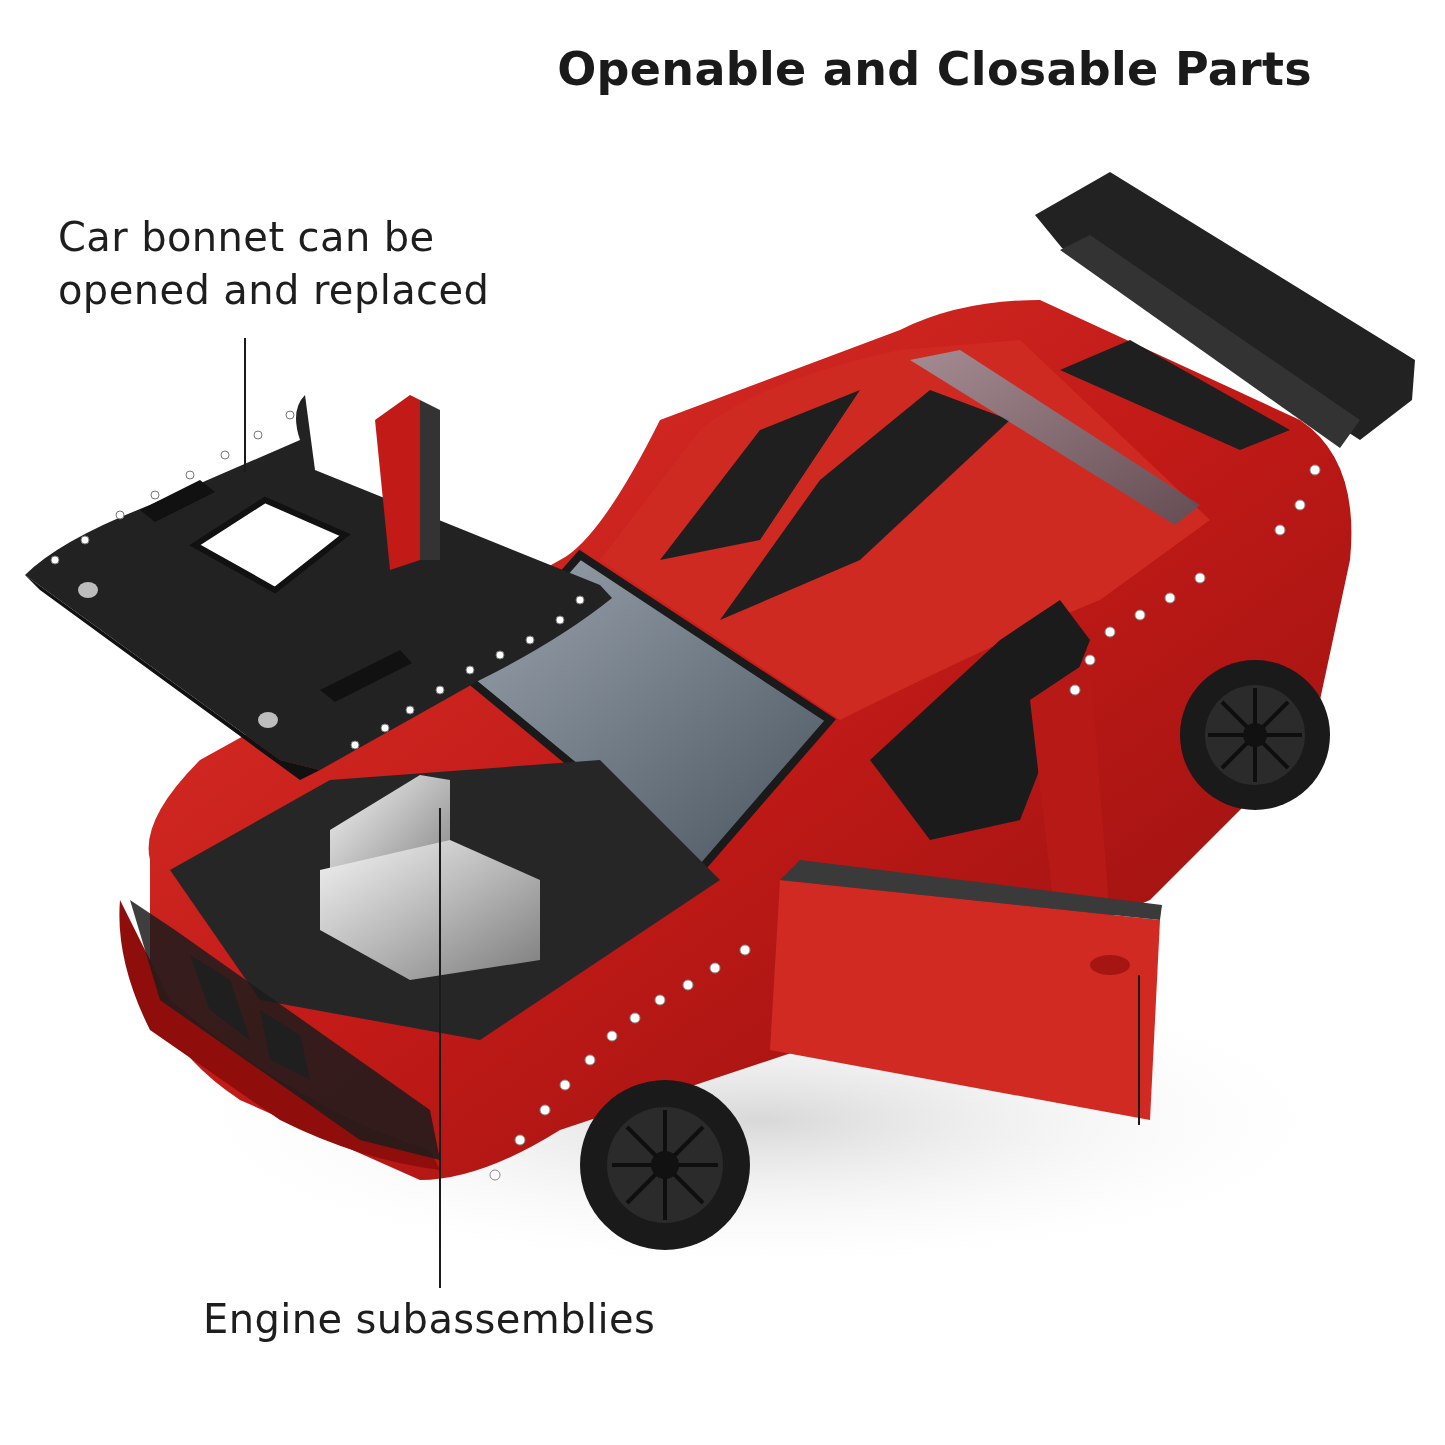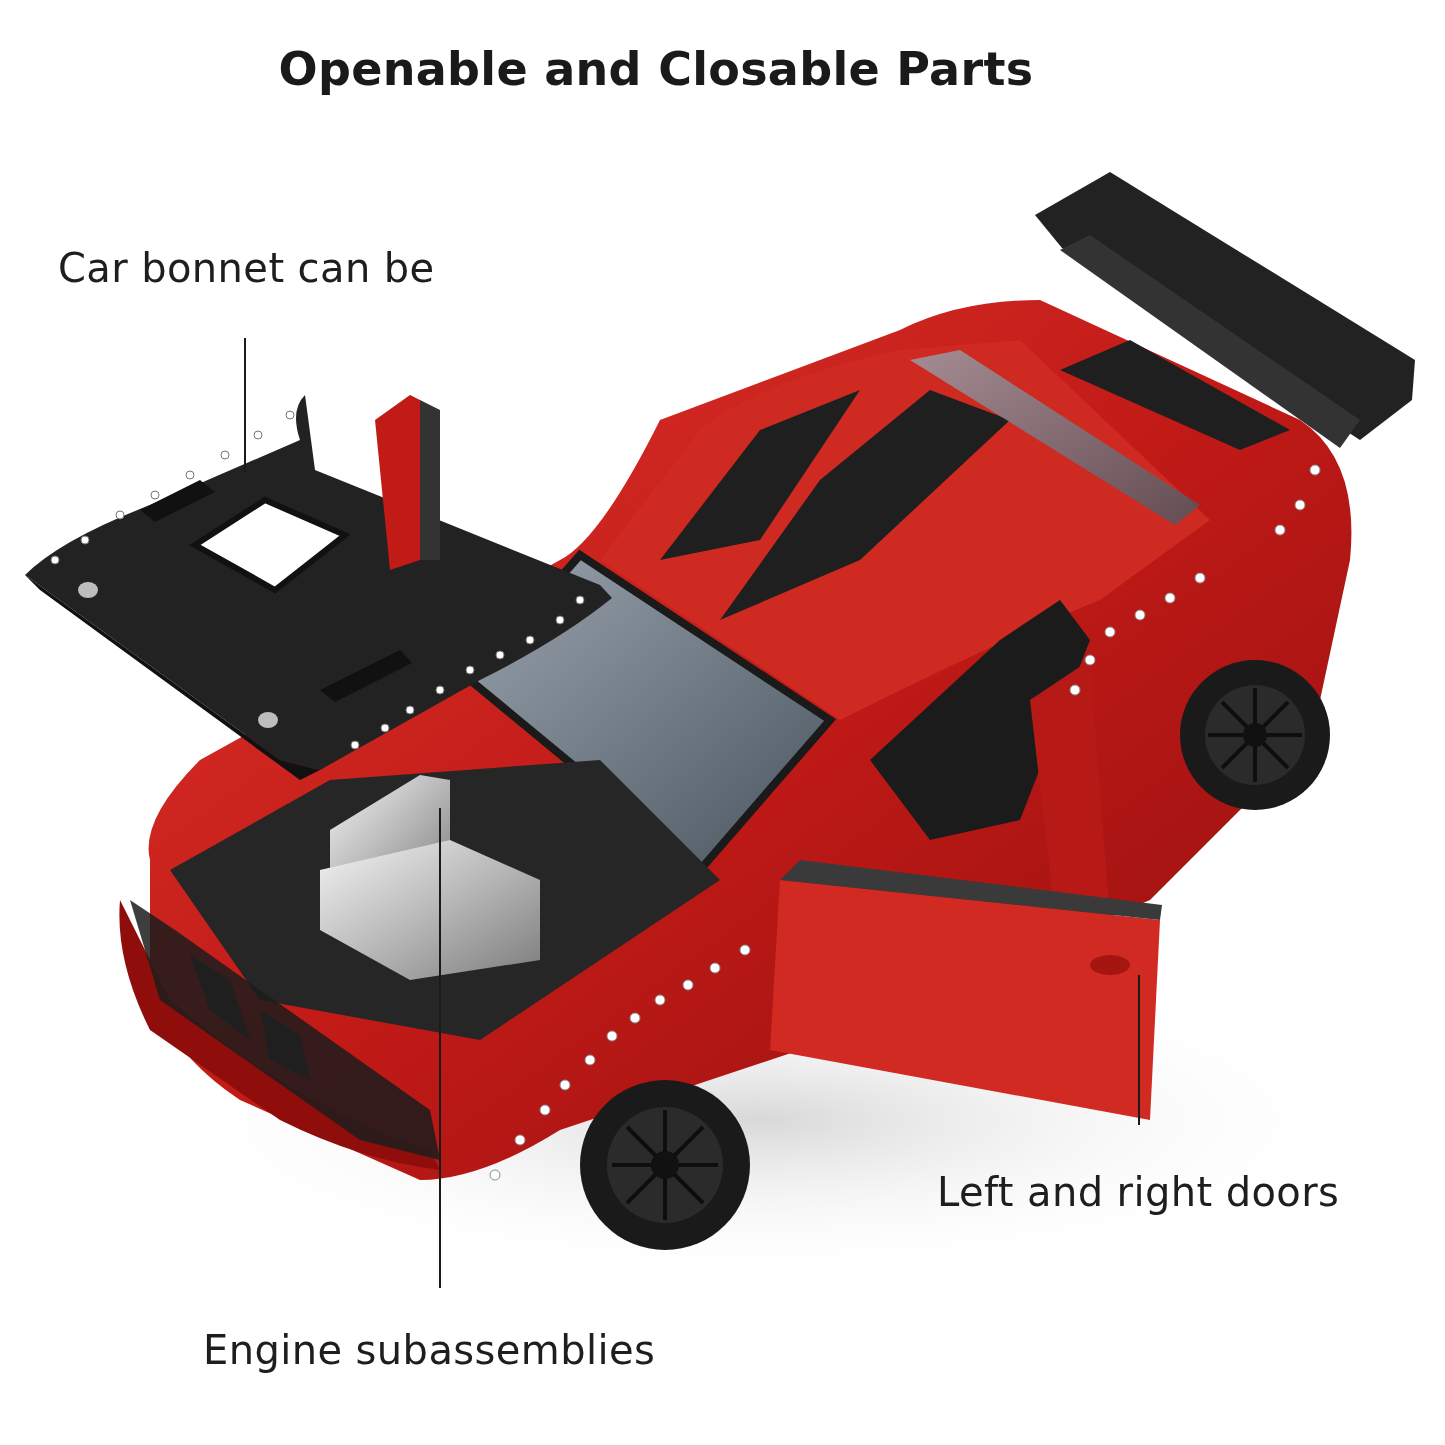--- a/index.html
+++ b/index.html
@@ -1,23 +1,23 @@
 <!DOCTYPE html>
 <html><head>
 <meta charset="utf-8">
 <style>
   html, body { margin: 0; padding: 0; background: #ffffff; }
   body { width: 1445px; height: 1445px; position: relative; overflow: hidden;
          font-family: "DejaVu Sans", sans-serif; color: #1c1c1c; }
-  .title { position: absolute; left: 0; width: 1312px; top: 42px; text-align: center;
+  .title { position: absolute; left: 0; width: 1312px; top: 42px; text-align: right;
            font-family: "DejaVu Sans", sans-serif; font-weight: bold; font-size: 46px;
            letter-spacing: 0.3px; color: #1a1a1a; }
   .callout { position: absolute; font-size: 40px; line-height: 53px; color: #1e1e1e;
              font-family: "DejaVu Sans", sans-serif; font-weight: normal; letter-spacing: 0.4px; }
-  .callout span { display: block; white-space: nowrap; margin-top: 31px; }
+  .callout span { display: block; white-space: nowrap; }
   .leader { position: absolute; width: 2px; background: #1a1a1a; }
   #car { position: absolute; left: 0; top: 0; }
 </style>
 </head>
 <body>
 
 <div class="title">Openable and Closable Parts</div>
 
 <svg id="car" width="1445" height="1445" viewBox="0 0 1445 1445">
   <defs>
@@ -159,21 +159,21 @@
   <path d="M375,420 L410,395 L420,400 L420,560 L390,570 Z" fill="#c11a17"></path>
   <path d="M420,400 L440,410 L440,560 L420,560 Z" fill="#333"></path>
 </svg>
 
 <div class="leader" style="left:244px; top:338px; height:134px;"></div>
 <div class="leader" style="left:439px; top:808px; height:480px;"></div>
 <div class="leader" style="left:1138px; top:975px; height:150px;"></div>
 
 <div class="callout" style="left:58px; top:211px;">
   <span>Car bonnet can be</span>
+  <span>opened and replaced</span>
 </div>
 
 <div class="callout" style="left:937px; top:1135px;">
-  <span>Left and right doors</span>
 </div>
 
 <div class="callout" style="left:203px; top:1293px;">
   <span>Engine subassemblies</span>
 </div>
 
 </body></html>

